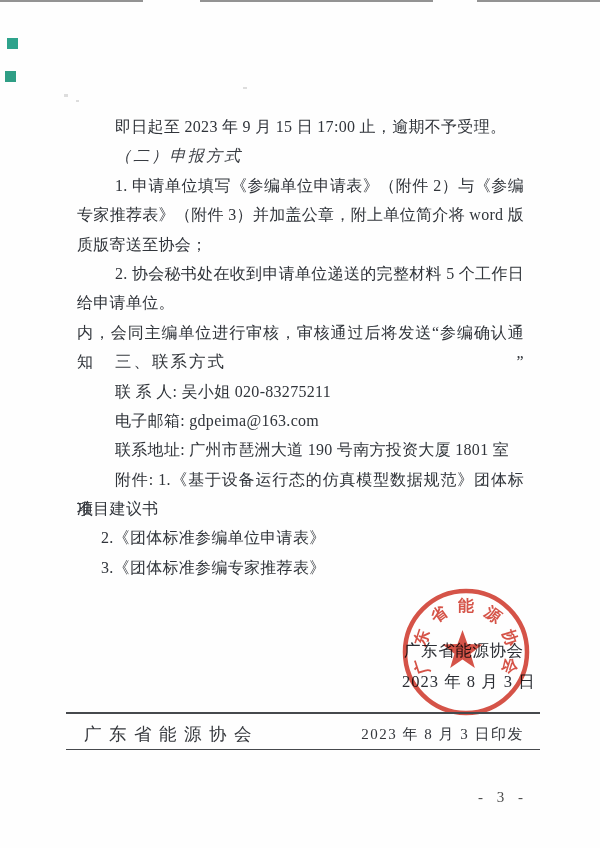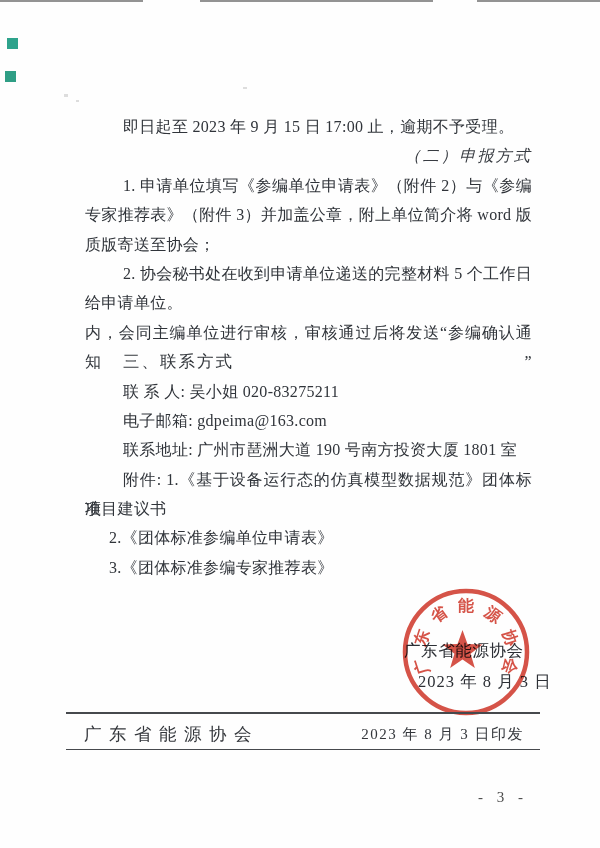--- a/index.html
+++ b/index.html
@@ -14,35 +14,35 @@
   
   .scan-strip { position:absolute; top:0; height:2px; background:#6f6f6f; opacity:.75; }
   .speck { position:absolute; background:#c6c6c6; opacity:.6; }
 
   
   .green-sq { position:absolute; width:11px; height:11px; }
 
   
   .content {
     position:absolute; left:77px; top:112px; width:447px;
-    font-size:16px; letter-spacing:0.3px;margin-left:8px;
+    font-size:16px; letter-spacing:0.3px;
   }
   .line { height:29.4px; line-height:29.4px; white-space:nowrap; }
   .jfy  { white-space:normal; text-align:justify; text-align-last:justify; }
   .ind  { text-indent:38px; }
   .ind2 { text-indent:24px;font-family:Liberation Serif, serif; }
-  .kaiti { font-style:italic; letter-spacing:2.2px; color:#383c42;text-align:right; }
+  .kaiti { font-style:italic; letter-spacing:2.2px; color:#383c42; }
   .sans-head {
     font-family:"Liberation Sans","DejaVu Sans",sans-serif;
     font-weight:400; letter-spacing:2px; color:#33373c; font-size:16.5px;
   }
 
   
   .stamp-org  { position:absolute; left:404px; top:640px; font-size:16.5px; letter-spacing:0.6px; color:#2c2f35; }
-  .stamp-date { position:absolute; left:402px; top:671px; font-size:16.5px; letter-spacing:1px; color:#2c2f35;margin-left:16px; }
+  .stamp-date { position:absolute; left:402px; top:671px; font-size:16.5px; letter-spacing:1px; color:#2c2f35; }
   .seal { position:absolute; left:386px; top:572px; mix-blend-mode:multiply; opacity:.85; }
 
   
   .rule { position:absolute; left:66px; width:474px; background:#46494d; }
   .rule1 { top:712px; height:1.6px; }
   .rule2 { top:749px; height:1.4px; }
   .footer-row {
     position:absolute; left:66px; top:721px; width:474px; height:26px;
     display:flex; justify-content:space-between; align-items:center;
   }

